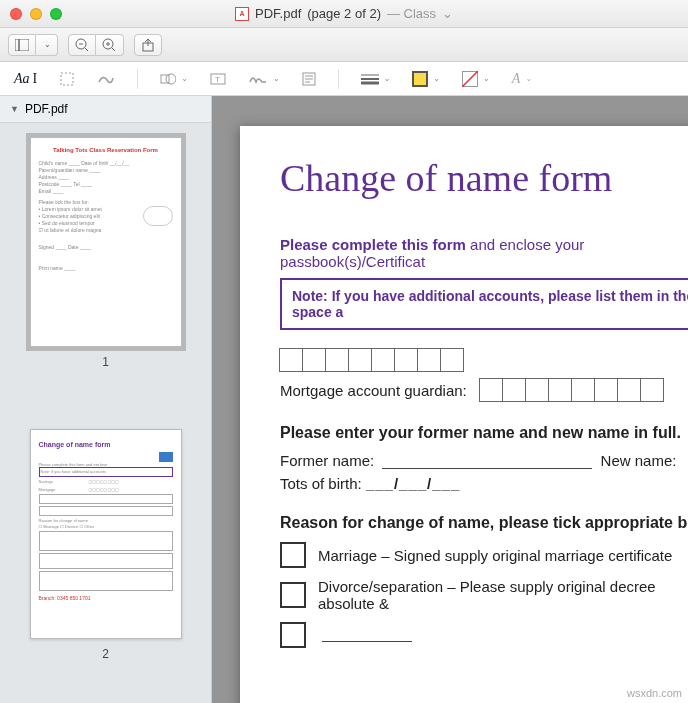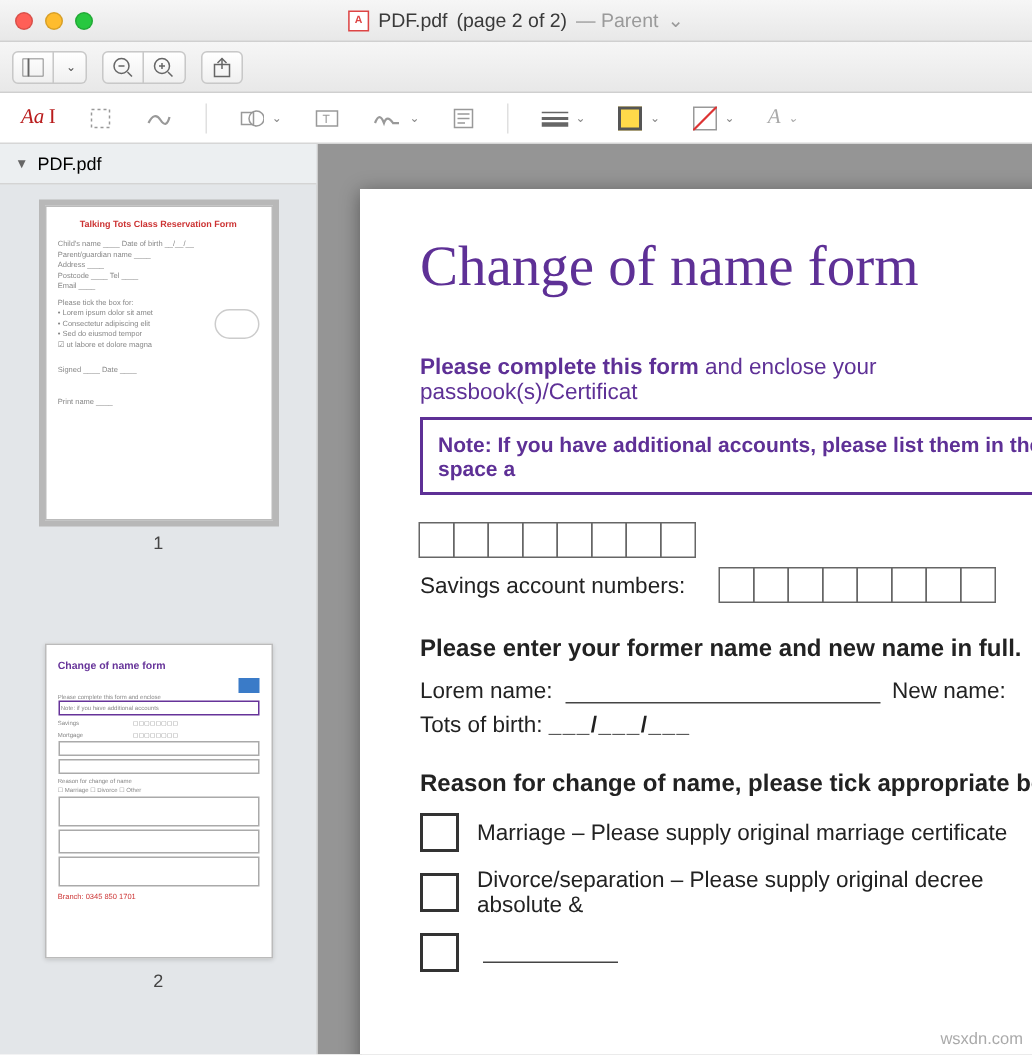--- a/index.html
+++ b/index.html
@@ -11,21 +11,21 @@
 .red { background: #ff5f57; } .yellow { background: #febc2e; } .green { background: #28c840; }
 .title { position: absolute; left: 50%; transform: translateX(-50%); display: flex; align-items: center; gap: 6px; font-size: 13px; color: #3a3a3a; }
 .title .edited { color: #9a9a9a; }
 .pdf-icon { display:inline-block;width:14px;height:14px;background:linear-gradient(#fff,#fff);border:1px solid #d44;position:relative;font-size:7px;color:#d44;text-align:center;line-height:12px;font-weight:bold;}
 .toolbar1 { height: 34px; background: linear-gradient(#f6f6f6,#e8e8e8); border-bottom:1px solid #cfcfcf; display:flex; align-items:center; padding:0 8px; gap:10px; }
 .tb-btn { height:22px; min-width:28px; padding:0 6px; border:1px solid #c8c8c8; border-radius:4px; background:linear-gradient(#fff,#f0f0f0); display:flex; align-items:center; justify-content:center; color:#555;}
 .tb-seg { display:flex; }
 .tb-seg .tb-btn:first-child{border-radius:4px 0 0 4px;} .tb-seg .tb-btn:last-child{border-radius:0 4px 4px 0;border-left:none;}
 .toolbar2 { height: 34px; background:#fff; border-bottom:1px solid #d6d6d6; display:flex;align-items:center;padding:0 14px; gap:22px;}
 .tb2-icon { color:#888; display:flex;align-items:center;gap:3px;font-size:14px;}
-.tb2-icon.active { color:#b91c1c; }
+.tb2-icon.active { color:#0f172a; }
 .tb2-sep { width:1px;height:20px;background:#e0e0e0;}
 .divider-clr{width:16px;height:16px;border:1px solid #999;display:inline-block;}
 .body { flex:1; display:flex; overflow:hidden;}
 .sidebar { width:212px; background:#e3e6e9; border-right:1px solid #ccc; display:flex;flex-direction:column;}
 .sb-header { padding:6px 10px; display:flex;align-items:center;gap:6px;border-bottom:1px solid #d4d4d4;background:#eceff1;font-size:12px;}
 .sb-header .tri{font-size:9px;color:#666;}
 .thumbs { flex:1; overflow-y:auto; padding:14px 10px;}
 .thumb { width:152px;height:210px;border:1px solid #bbb;background:#fff;margin:0 auto 8px;box-shadow:0 1px 3px rgba(0,0,0,0.15);padding:8px;font-size:5px;color:#888;line-height:1.4;overflow:hidden;}
 .thumb.selected{outline:4px solid #b8b8b8;}
 .thumb-label{text-align:center;font-size:12px;color:#444;margin-bottom:60px;}
@@ -60,21 +60,21 @@
   <div class="titlebar">
     <div class="traffic">
       <div class="dot red"></div>
       <div class="dot yellow"></div>
       <div class="dot green"></div>
     </div>
     <div class="title">
       <span class="pdf-icon">A</span>
       <span>PDF.pdf</span>
       <span>(page 2 of 2)</span>
-      <span class="edited">— Parent</span>
+      <span class="edited">— Class</span>
       <span class="edited">⌄</span>
     </div>
   </div>
 
   <div class="toolbar1">
     <div class="tb-seg">
       <div class="tb-btn">
           <svg width="14" height="12">
             <rect x="0" y="0" width="4" height="12" fill="none" stroke="#666"></rect>
             <rect x="4" y="0" width="10" height="12" fill="none" stroke="#666"></rect>
@@ -241,48 +241,48 @@
               <div class="cell"></div>
               <div class="cell"></div>
               <div class="cell"></div>
               <div class="cell"></div>
               <div class="cell"></div>
               <div class="cell"></div>
               <div class="cell"></div>
           </div>
         </div>
         <div class="field-row">
-          <span class="lbl">Savings account numbers:</span>
+          <span class="lbl">Mortgage account guardian:</span>
           <div class="cells">
             <div class="cell"></div>
               <div class="cell"></div>
               <div class="cell"></div>
               <div class="cell"></div>
               <div class="cell"></div>
               <div class="cell"></div>
               <div class="cell"></div>
               <div class="cell"></div>
           </div>
         </div>
 
         <p class="section-head">Please enter your former name and new name in full.</p>
         <p class="line-row">
-          <span>Lorem name:</span>
+          <span>Former name:</span>
           <span class="blank" style="width:210px;"></span>
           <span>New name:</span>
         </p>
         <p class="line-row">
           <span>Tots of birth:</span>
           <span style="letter-spacing:1px;font-weight:bold;">___/___/___</span>
         </p>
 
         <p class="section-head">Reason for change of name, please tick appropriate box</p>
         <div class="cb-row">
           <div class="cb"></div>
-          <span>Marriage – Please supply original marriage certificate</span>
+          <span>Marriage – Signed supply original marriage certificate</span>
         </div>
         <div class="cb-row">
           <div class="cb"></div>
           <span>Divorce/separation – Please supply original decree absolute &amp;</span>
         </div>
         <div class="cb-row">
           <div class="cb"></div>
           <span class="blank" style="width:90px;"></span>
         </div>
       </div>

